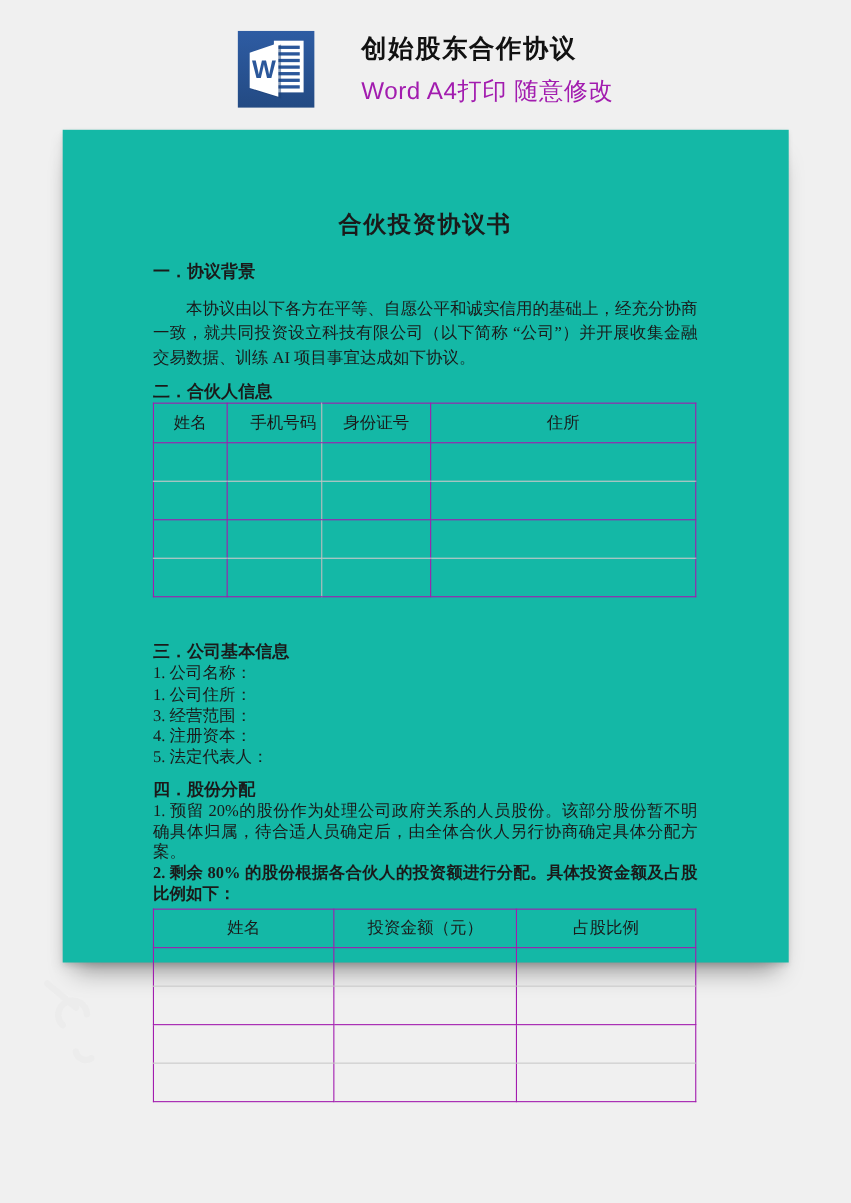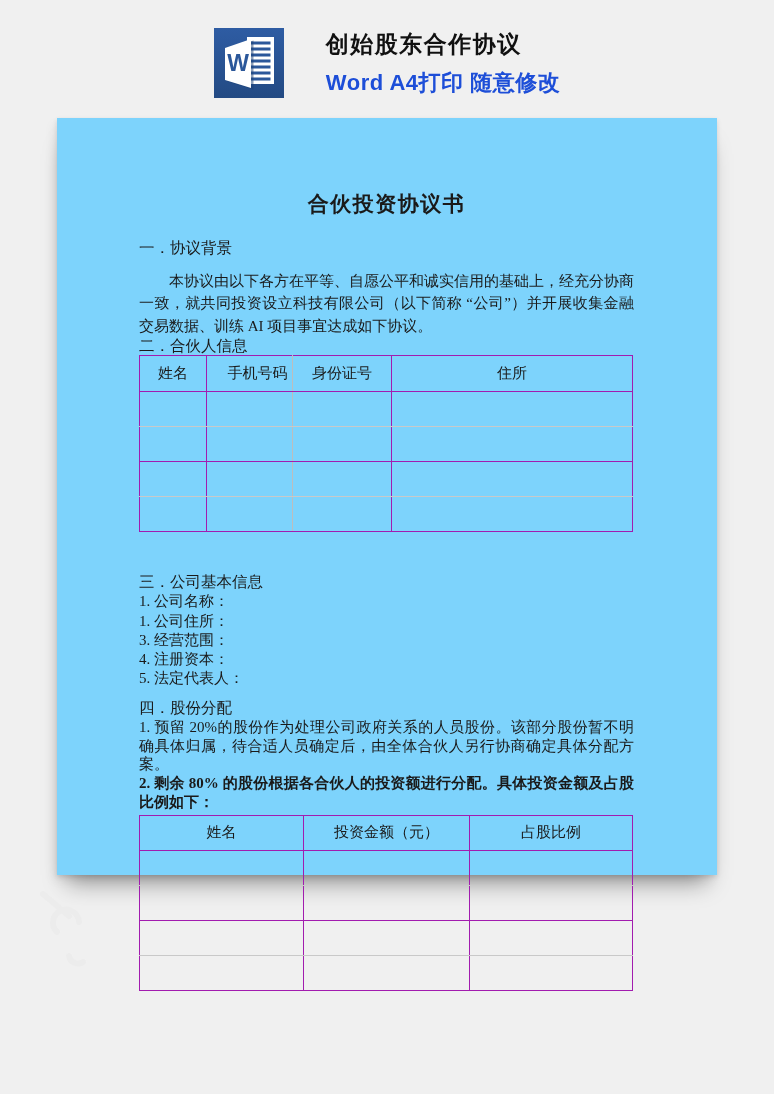--- a/index.html
+++ b/index.html
@@ -14,46 +14,46 @@
   .site-header {
     position:absolute; top:28px; left:0; width:774px;
     display:flex; justify-content:center; align-items:center; gap:42px;
   }
   .word-icon { width:70px; height:70px; flex:0 0 auto; display:block; }
   .header-text { display:flex; flex-direction:column; align-items:flex-start; }
   .header-title {
     font-size:23px; font-weight:bold; color:#111; letter-spacing:1.5px; line-height:26px;
   }
   .header-subtitle {
-    font-size:22px; color:#1d4ed8; letter-spacing:.5px; margin-top:14px; line-height:24px;font-weight:bold;
+    font-size:22px; color:#a21caf; letter-spacing:.5px; margin-top:14px; line-height:24px;
   }
   
   .doc-page {
     position:absolute; left:57px; top:118px; width:660px; height:757px;
-    background:#7dd3fc;
+    background:#14b8a6;
     box-shadow: 0 2px 5px rgba(0,0,0,.12),
                 0 18px 22px -10px rgba(0,0,0,.38),
                 -4px 6px 10px rgba(0,0,0,.05);
   }
   .watermark { position:absolute; left:-22px; top:768px; opacity:.85; }
   .doc {
     position:absolute; inset:0; padding:72px 83px 0 82px;
     font-family:"Liberation Serif","DejaVu Serif",serif;
     color:#1a1a1a; font-size:15px;
   }
   .doc-title {
     text-align:center; font-size:21px; font-weight:bold;
     letter-spacing:1.5px; line-height:28px;
   }
-  .sec-h { font-weight:normal; font-size:15.5px; line-height:17px; }
+  .sec-h { font-weight:bold; font-size:15.5px; line-height:17px; }
   .h1x { margin-top:21px; }
   .p-bg {
     margin-top:14px; line-height:22.4px; text-align:justify; text-indent:2em;
   }
-  .h2x { }
+  .h2x { margin-top:11px; }
   .h3x { margin-top:41px; }
   .h4x { margin-top:10px; }
   .info-list { margin-top:2px; }
   .info-list > div { line-height:19.3px; }
   .p-shares { margin-top:2px; line-height:18.8px; text-align:justify; }
   .p-shares2 { line-height:18.8px; text-align:justify;font-weight:bold; }
   
   table {
     border-collapse:collapse; table-layout:fixed; width:494px;
     font-size:15px; color:#1a1a1a;

